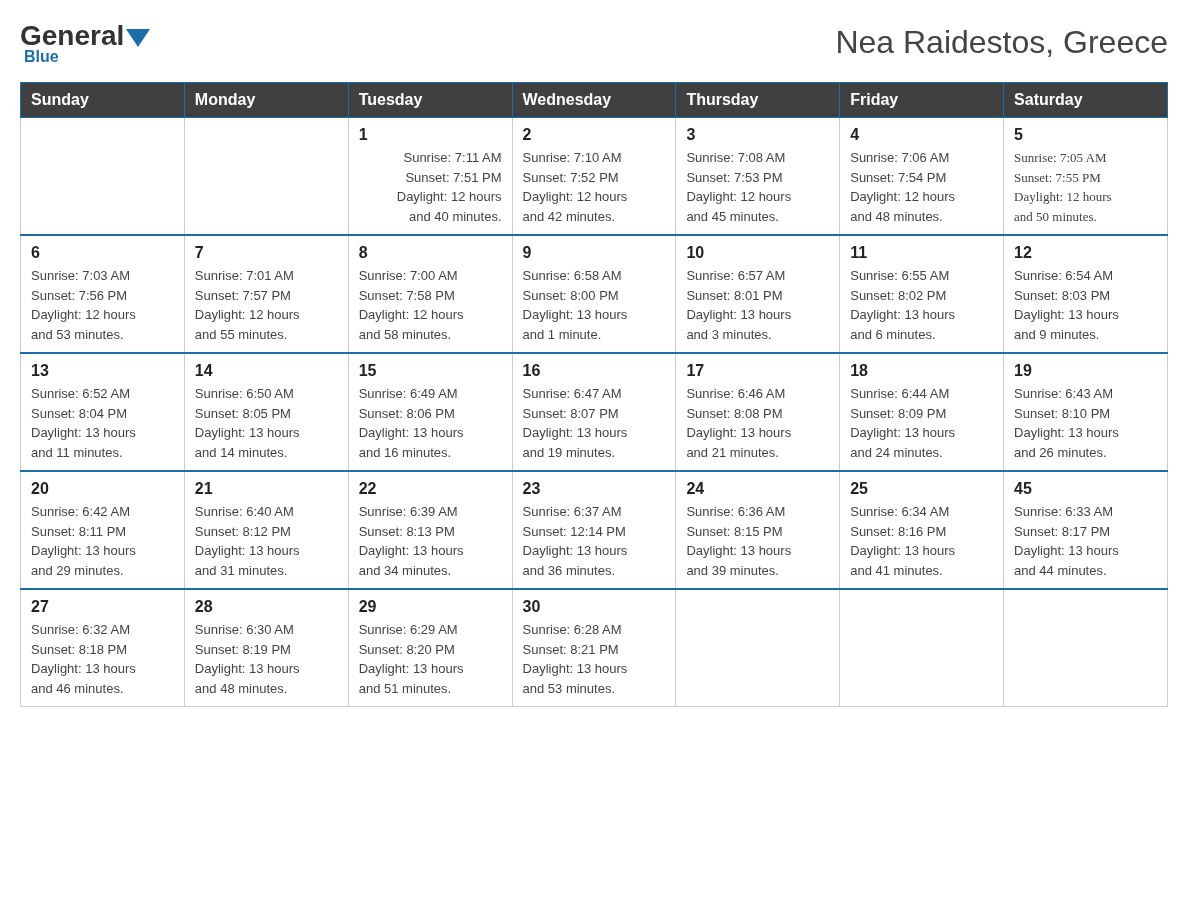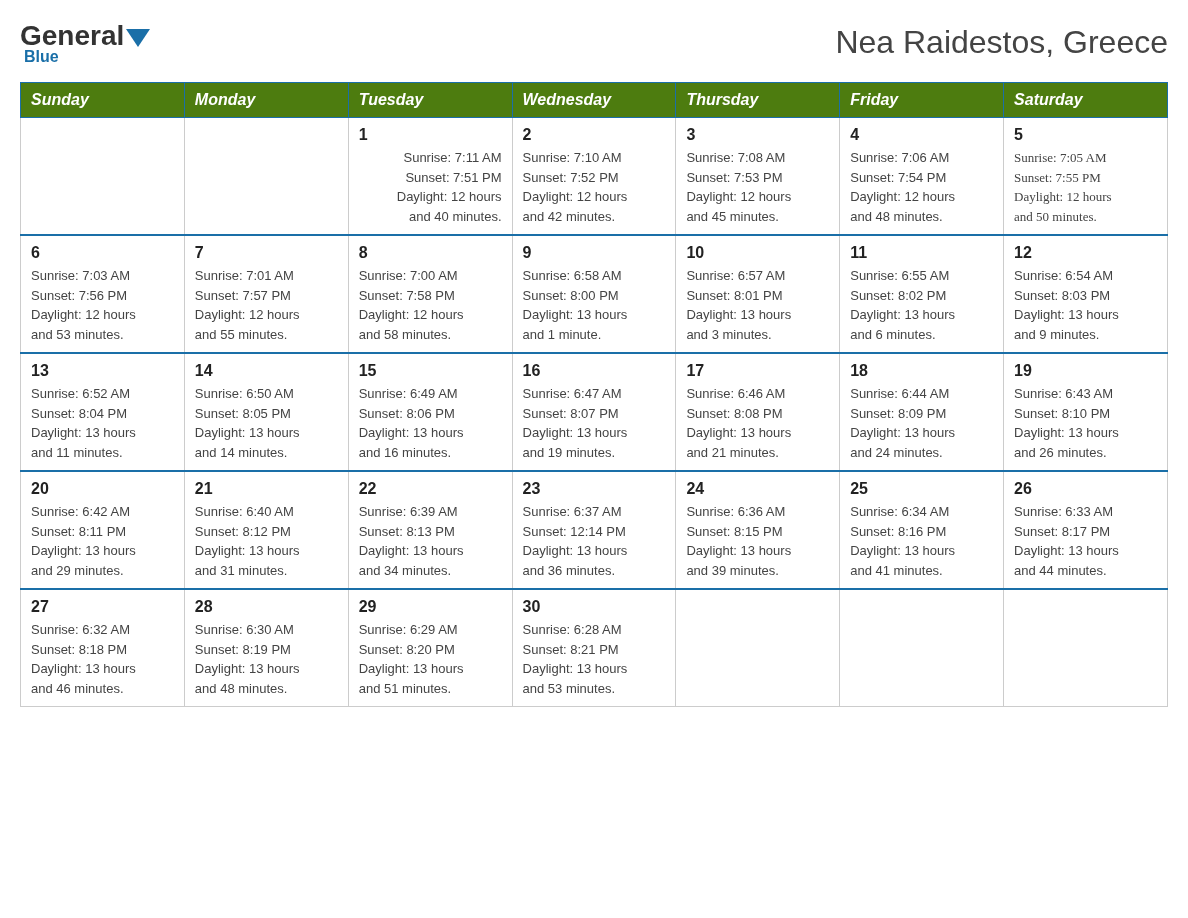--- a/index.html
+++ b/index.html
@@ -58,28 +58,27 @@
       font-size: 32px;
       color: #444;
       margin-top: 4px;
     }
     .calendar {
       width: 100%;
       border-collapse: collapse;
       border: 1px solid #ccc;
     }
     .calendar th {
-      background: #4d7c0f;
+      background: #404040;
       color: #fff;
       padding: 8px 10px;
       text-align: left;
       font-size: 16px;
       font-weight: bold;
       border: 1px solid #1a6fa8;
-      font-style: italic;
     }
     .calendar td {
       border: 1px solid #ccc;
       vertical-align: top;
       padding: 8px 10px;
       width: 14.28%;
       min-height: 100px;
     }
     .day-number {
       font-size: 16px;
@@ -306,21 +305,21 @@
 and 39 minutes.</div>
         </td>
         <td>
           <div class="day-number">25</div>
           <div class="day-info" style="white-space: pre-line;">Sunrise: 6:34 AM
 Sunset: 8:16 PM
 Daylight: 13 hours
 and 41 minutes.</div>
         </td>
         <td>
-          <div class="day-number">26</div>
+          <div class="day-number">45</div>
           <div class="day-info" style="white-space: pre-line;">Sunrise: 6:33 AM
 Sunset: 8:17 PM
 Daylight: 13 hours
 and 44 minutes.</div>
         </td>
       </tr>
       <tr class="row-divider">
         <td>
           <div class="day-number">27</div>
           <div class="day-info" style="white-space: pre-line;">Sunrise: 6:32 AM

